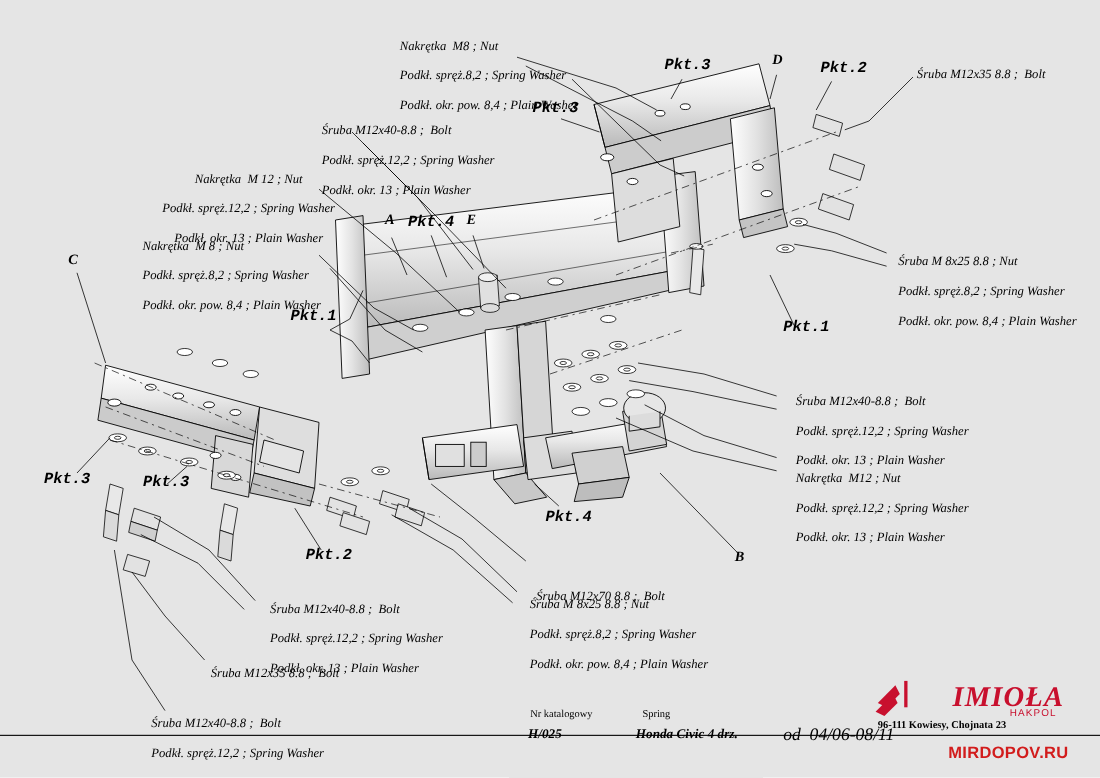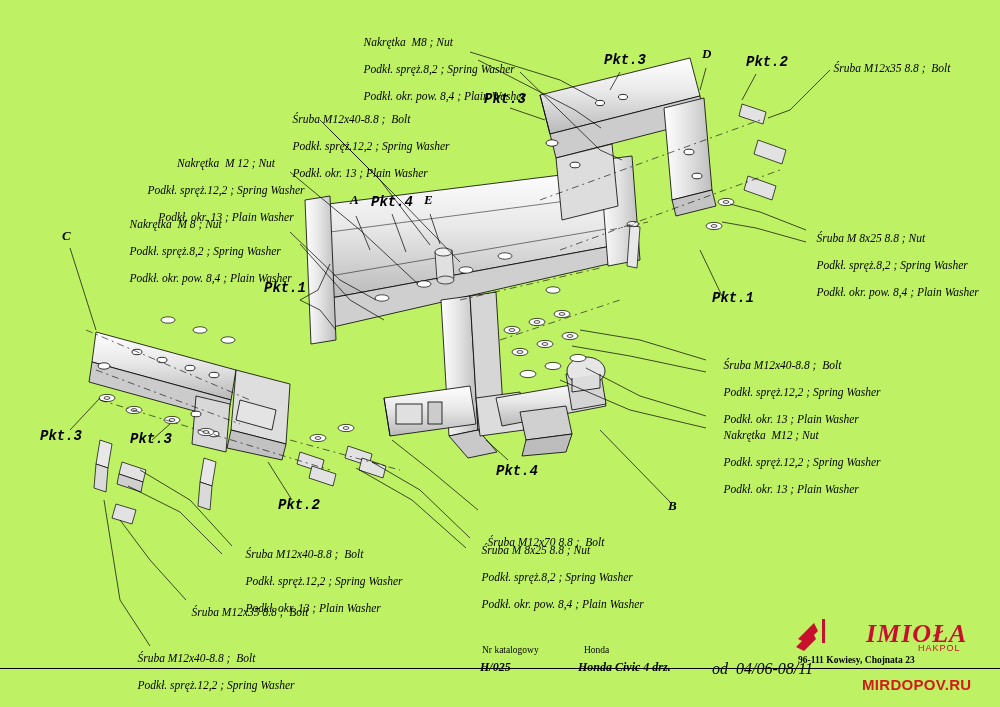--- a/index.html
+++ b/index.html
@@ -4,21 +4,21 @@
 <style>
   html, body {
     margin: 0;
     padding: 0;
     background: #ffffff;
   }
   #page {
     position: relative;
     width: 1000px;
     height: 707px;
-    background: #bef264;
+    background: #e5e5e5;
     overflow: hidden;
     font-family: "Liberation Serif", serif;
     color: #000000;
   }
   .svg-layer {
     position: absolute;
     left: 0;
     top: 0;
     width: 1000px;
     height: 707px;
@@ -437,21 +437,21 @@
   <div class="pkt" style="left:371px; top:194px;">Pkt.4</div>
   <div class="pkt" style="left:264px; top:280px;">Pkt.1</div>
   <div class="pkt" style="left:712px; top:290px;">Pkt.1</div>
   <div class="pkt" style="left:40px; top:428px;">Pkt.3</div>
   <div class="pkt" style="left:130px; top:431px;">Pkt.3</div>
   <div class="pkt" style="left:278px; top:497px;">Pkt.2</div>
   <div class="pkt" style="left:496px; top:463px;">Pkt.4</div>
 
   <div class="foot small" style="left:482px; top:645px;">Nr katalogowy</div>
   <div class="foot bold-it" style="left:480px; top:660px;">H/025</div>
-  <div class="foot small" style="left:584px; top:645px;">Honda</div>
+  <div class="foot small" style="left:584px; top:645px;">Spring</div>
   <div class="foot bold-it" style="left:578px; top:660px;">Honda Civic 4 drz.</div>
   <div class="foot it" style="left:712px; top:660px;">od  04/06-08/11</div>
 
   <div id="bottom-rule"></div>
 
   <div id="logo-box">
     <svg width="185" height="46" viewBox="0 0 185 46">
       <path d="M6,22 L22,6 L26,14 L14,26 Z" fill="#c8102e"></path>
       <path d="M4,30 L20,14 L24,22 L12,34 Z" fill="#c8102e"></path>
       <rect x="30" y="2" width="3" height="24" fill="#c8102e"></rect>

